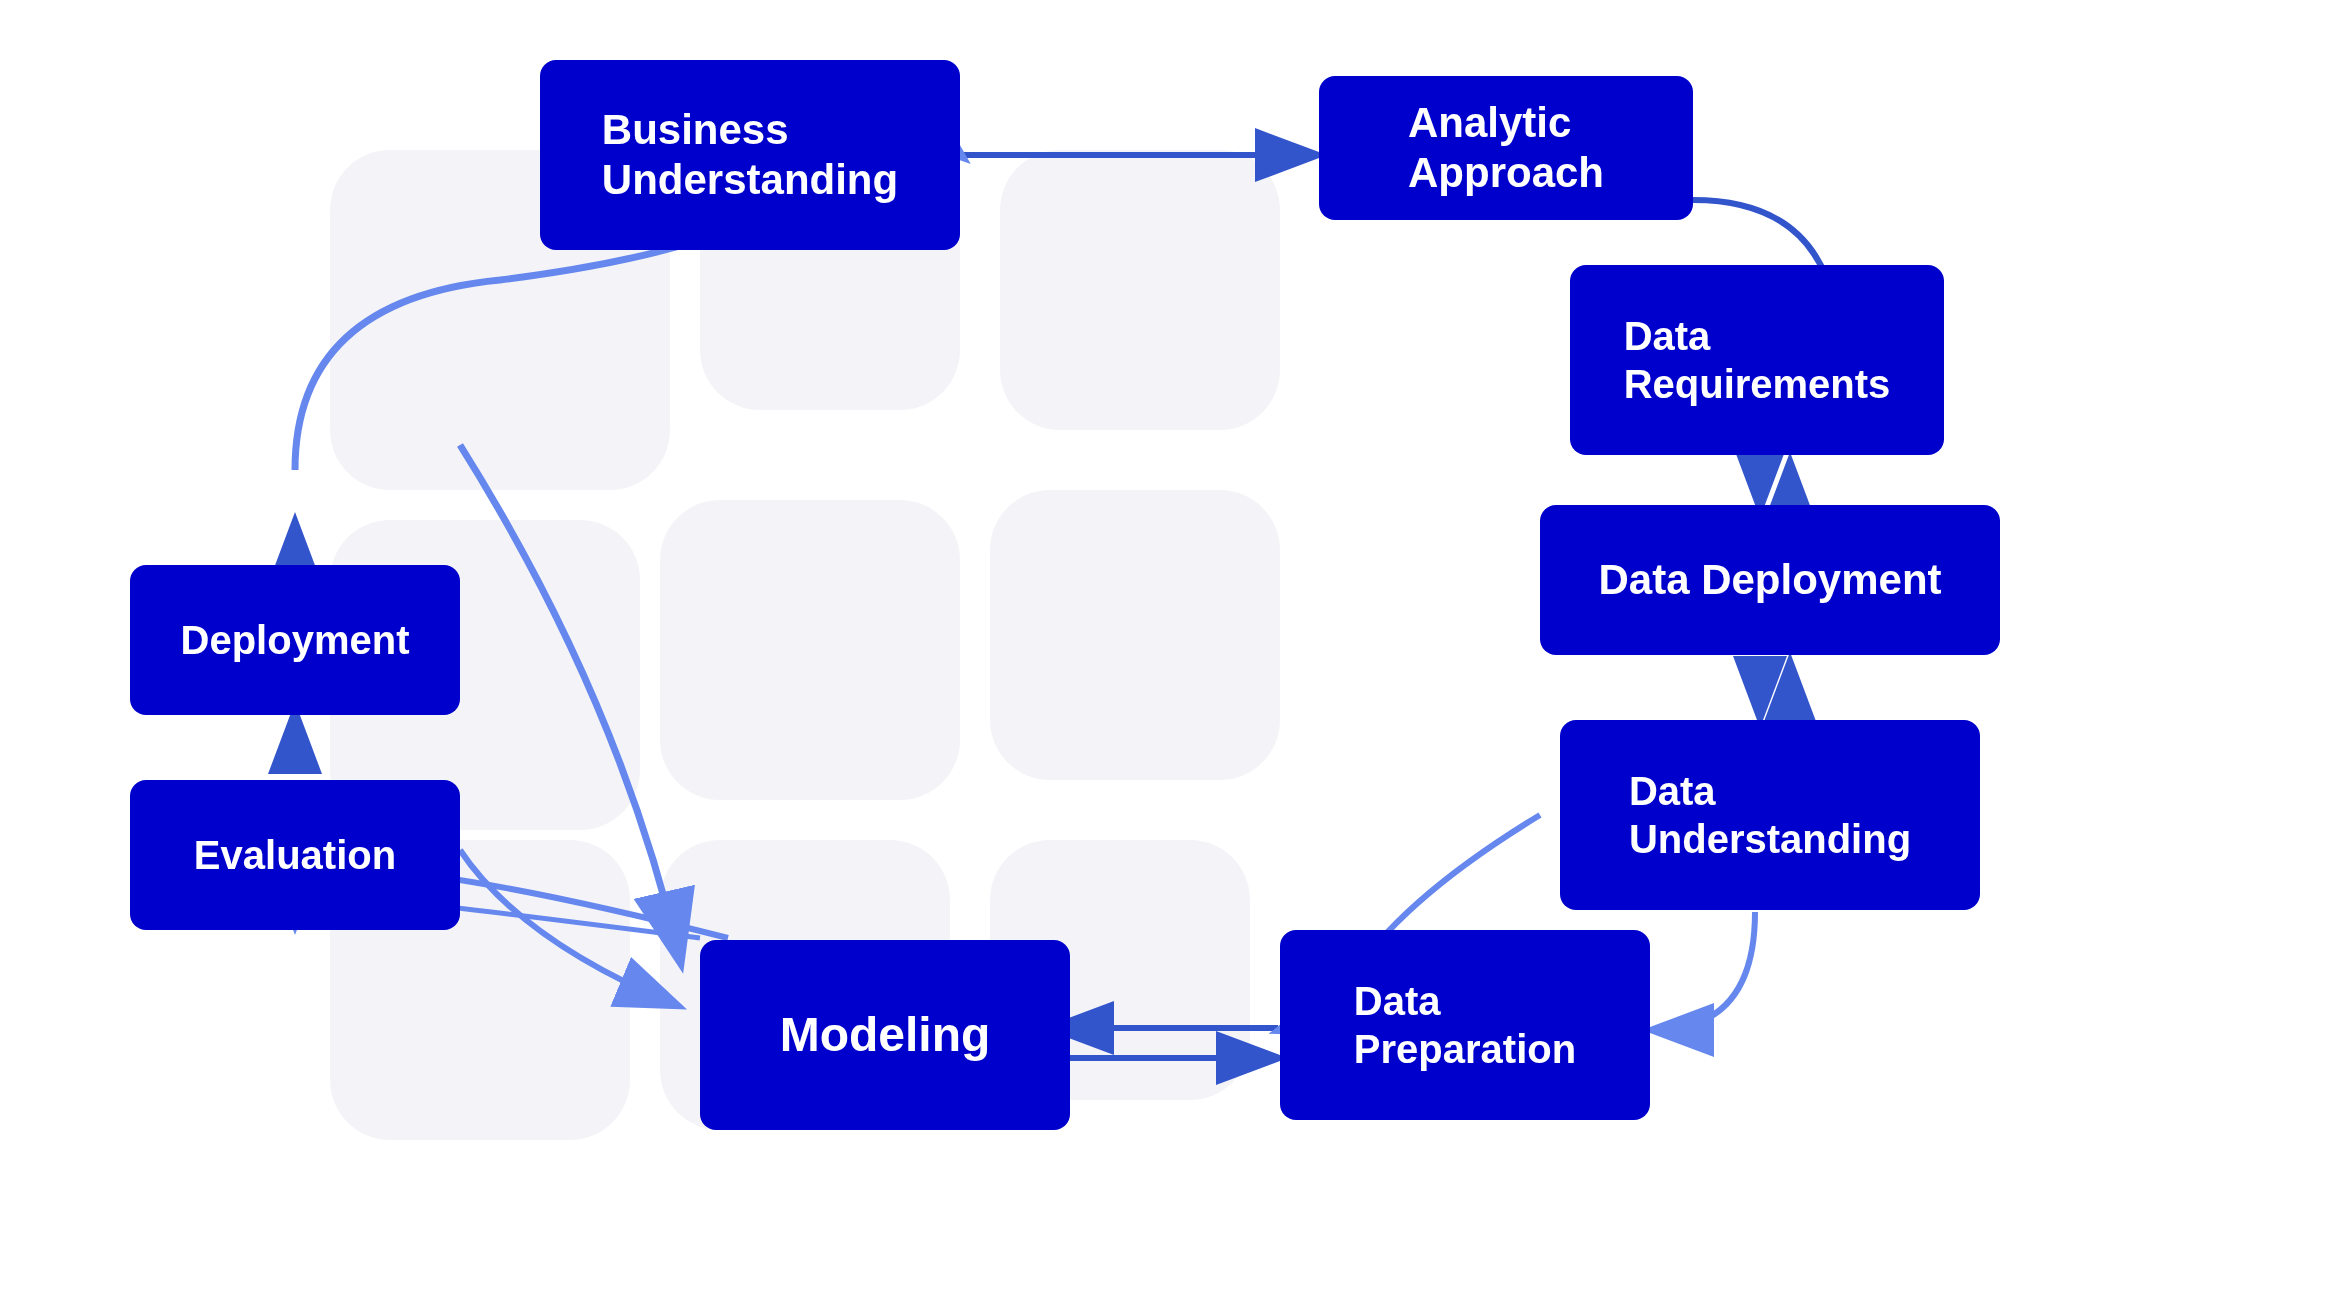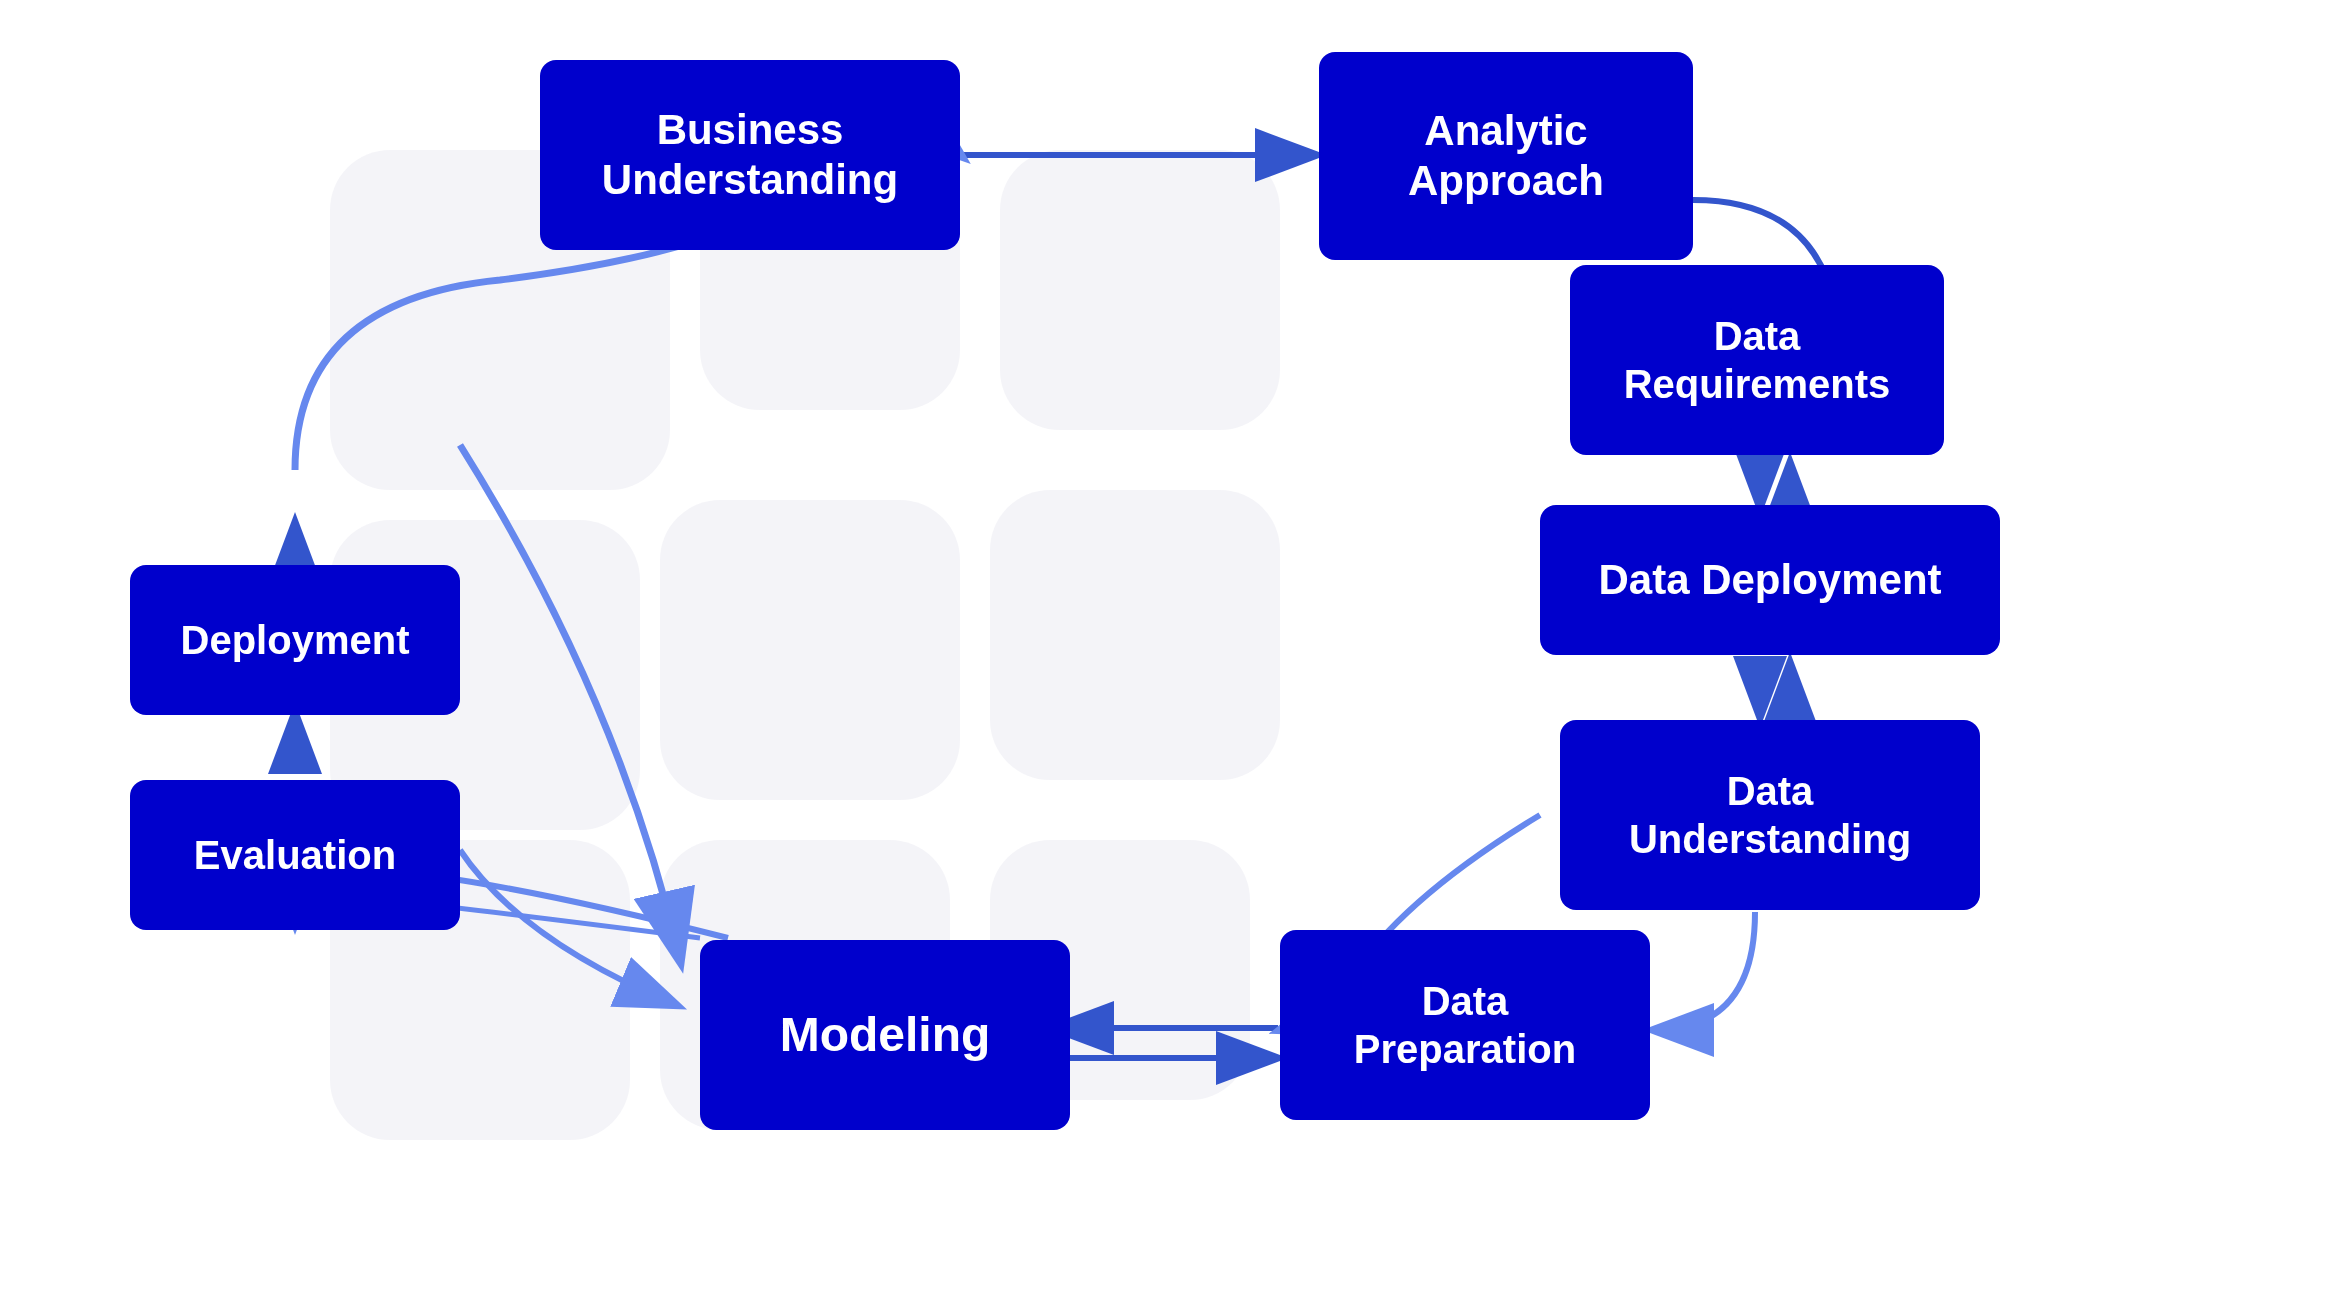--- a/index.html
+++ b/index.html
@@ -36,21 +36,20 @@
     
     .node {
       position: absolute;
       background: #0000cc;
       color: white;
       font-weight: bold;
       border-radius: 16px;
       display: flex;
       align-items: center;
       justify-content: center;
-      text-align: center;
       font-size: 38px;
       line-height: 1.2;
       padding: 20px 30px;
       z-index: 10;
     }
 
     
     .arrows-svg {
       position: absolute;
       top: 0; left: 0;
@@ -128,21 +127,21 @@
 
     <path d="M 460 850 Q 520 940 676 1005" fill="none" stroke="#6688ee" stroke-width="6" marker-end="url(#arrowLight)"></path>
 
   </svg>
 
   <div class="node" style="left:540px; top:60px; width:420px; height:190px; font-size:42px;">
     <span style="white-space:pre-line;">Business
 Understanding</span>
   </div>
 
-  <div class="node" style="left:1319px; top:52px; width:374px; height:208px; font-size:42px;">
+  <div class="node" style="left:1319px; top:76px; width:374px; height:144px; font-size:42px;">
     <span style="white-space:pre-line;">Analytic
 Approach</span>
   </div>
 
   <div class="node" style="left:1570px; top:265px; width:374px; height:190px; font-size:40px;">
     <span style="white-space:pre-line;">Data
 Requirements</span>
   </div>
 
   <div class="node" style="left:1540px; top:505px; width:460px; height:150px; font-size:42px;">

